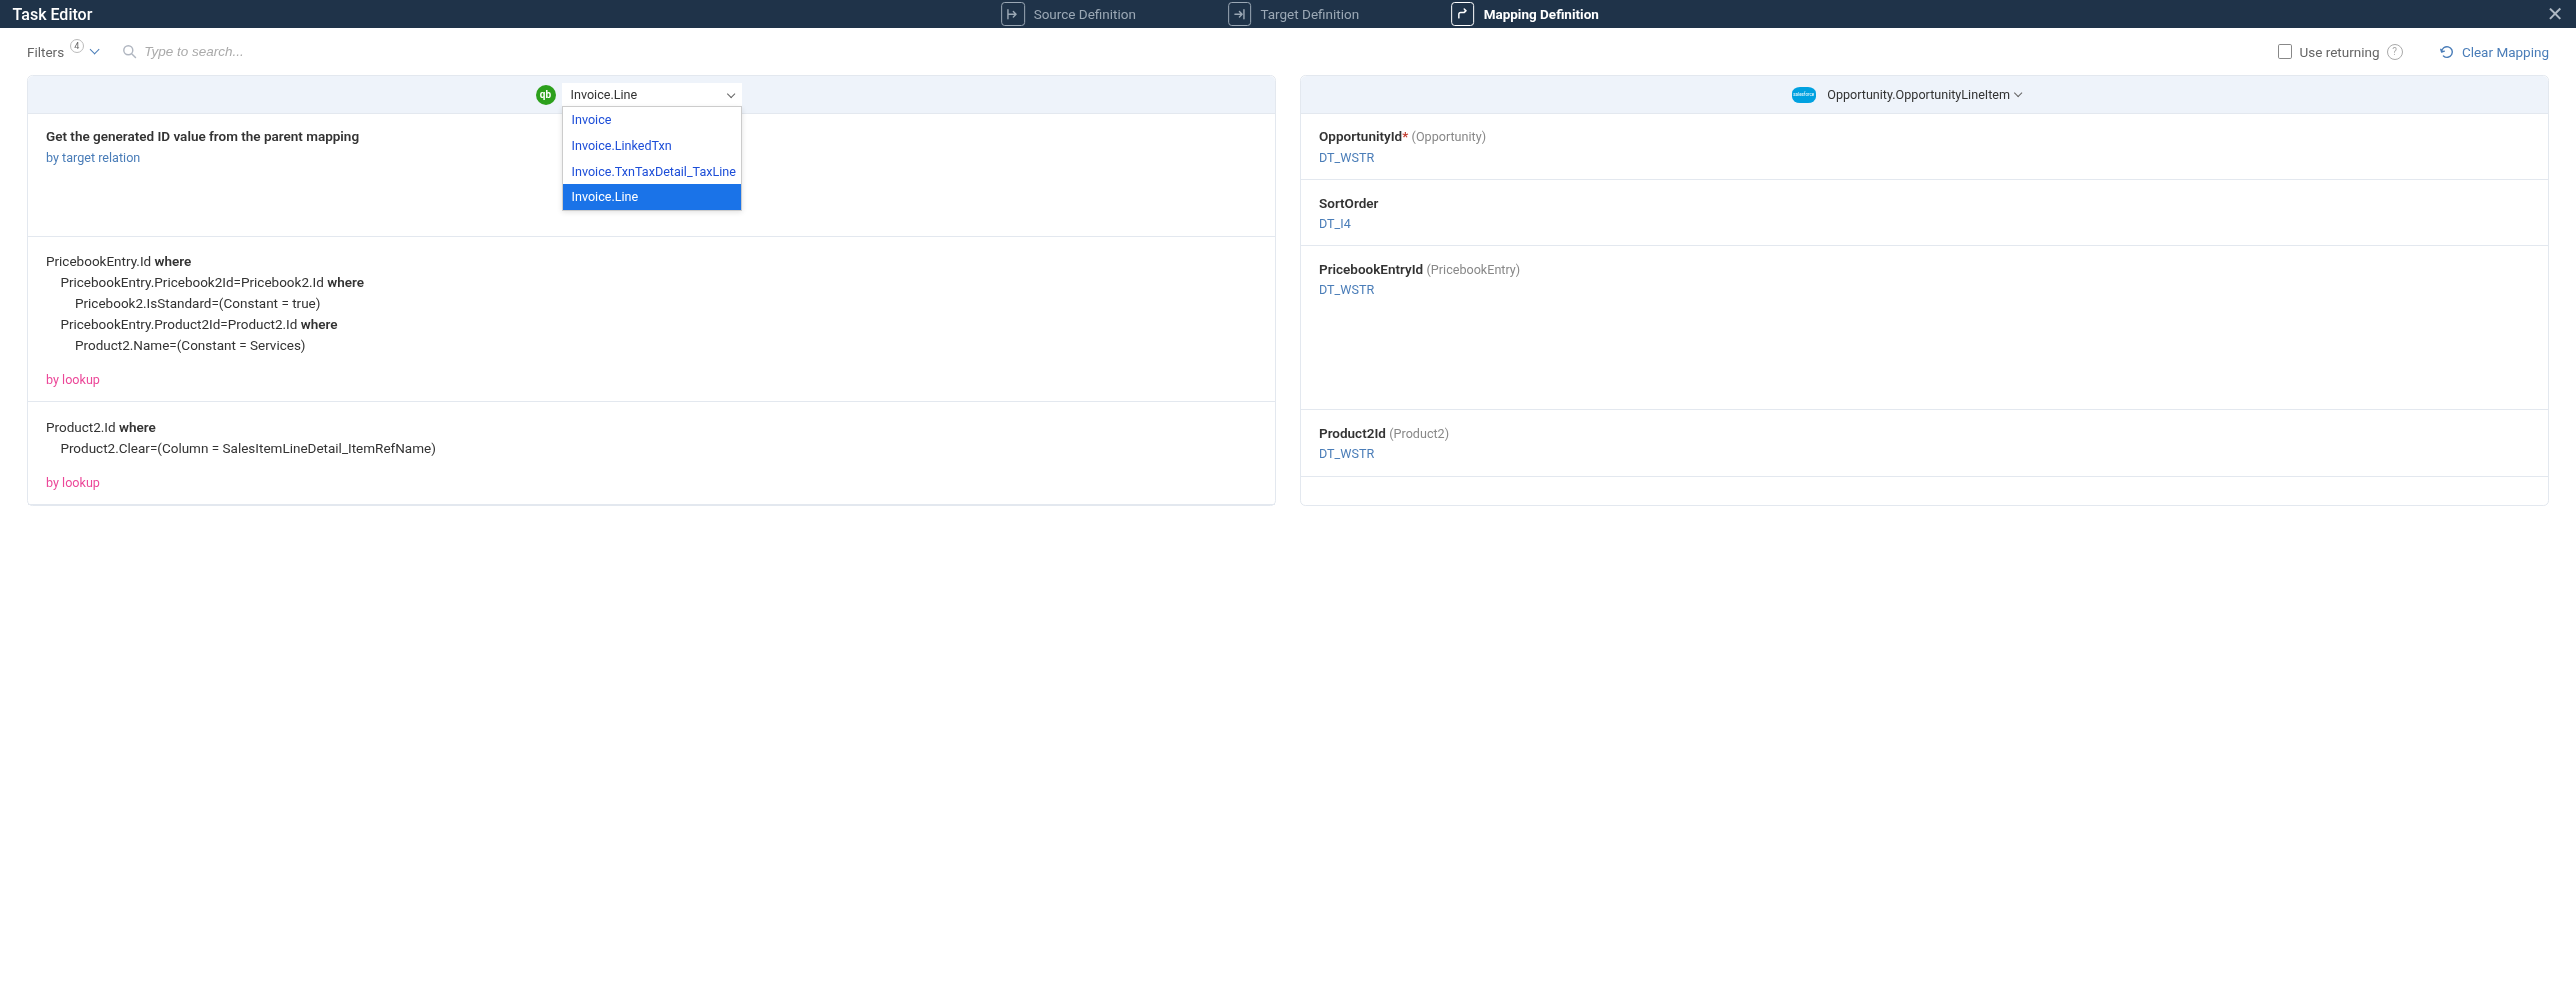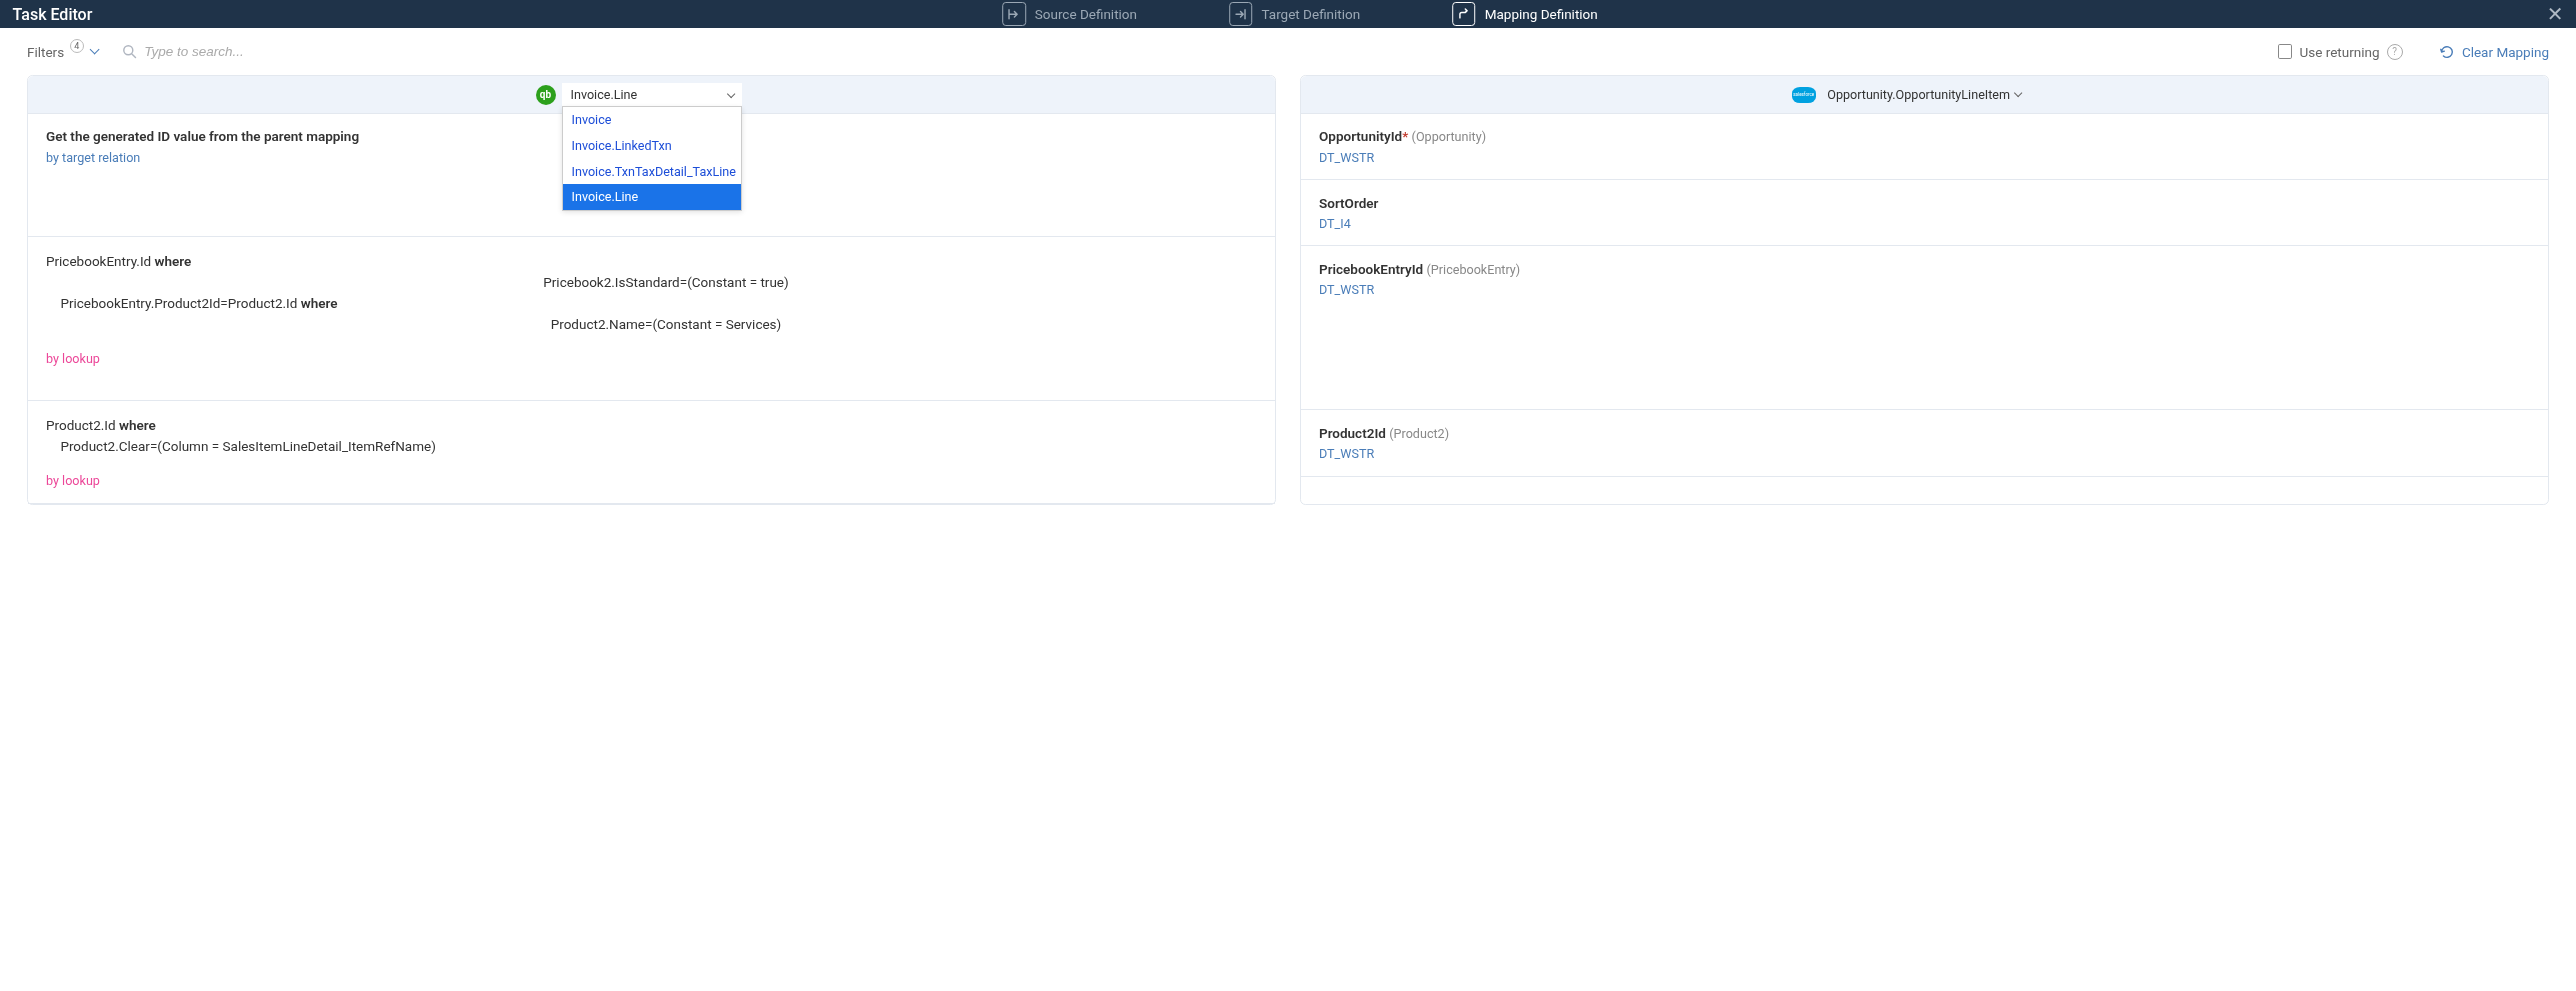--- a/index.html
+++ b/index.html
@@ -35,21 +35,21 @@
     display: flex;
     align-items: center;
     gap: 9px;
     font-size: 13.5px;
     color: #9ba8b5;
     cursor: pointer;
     padding-left: 24px;
   }
   .header-tab.active {
     color: #fff;
-    font-weight: 400;
+    font-weight: 700;
   }
   .tab-icon {
     width: 23.5px;
     height: 23.5px;
     border: 1.4px solid #9ba8b5;
     border-radius: 3.6px;
     display: flex;
     align-items: center;
     justify-content: center;
     flex-shrink: 0;
@@ -293,21 +293,21 @@
     color: #4a7db8;
     margin-top: 5.4px;
   }
   .expr-block {
     font-size: 13.5px;
     line-height: 1.55;
     color: #333;
   }
   .expr-block .where { font-weight: 600; }
   .expr-block .indent1 { padding-left: 14.4px; }
-  .expr-block .indent2 { padding-left: 29px; text-align: center; }
+  .expr-block .indent2 { padding-left: 29px; }
   .expr-method {
     font-size: 12.6px;
     color: #ec4899;
     margin-top: 16px;
   }
 </style>
 </head>
 <body>
 
 <div class="header">
@@ -395,20 +395,21 @@
     </div>
 
     <div class="row" style="min-height:123px;">
       <div class="row-title">Get the generated ID value from the parent mapping</div>
       <div class="row-sub">by target relation</div>
     </div>
 
     <div class="row row-tall">
       <div class="expr-block">
         <div><span>PricebookEntry.Id </span><span class="where">where</span></div>
+        <div class="indent1"><span>PricebookEntry.Pricebook2Id=Pricebook2.Id </span><span class="where">where</span></div>
         <div class="indent2"><span>Pricebook2.IsStandard=(Constant = true)</span></div>
         <div class="indent1"><span>PricebookEntry.Product2Id=Product2.Id </span><span class="where">where</span></div>
         <div class="indent2"><span>Product2.Name=(Constant = Services)</span></div>
       </div>
       <div class="expr-method">by lookup</div>
     </div>
 
     <div class="row">
       <div class="expr-block">
         <div><span>Product2.Id </span><span class="where">where</span></div>

